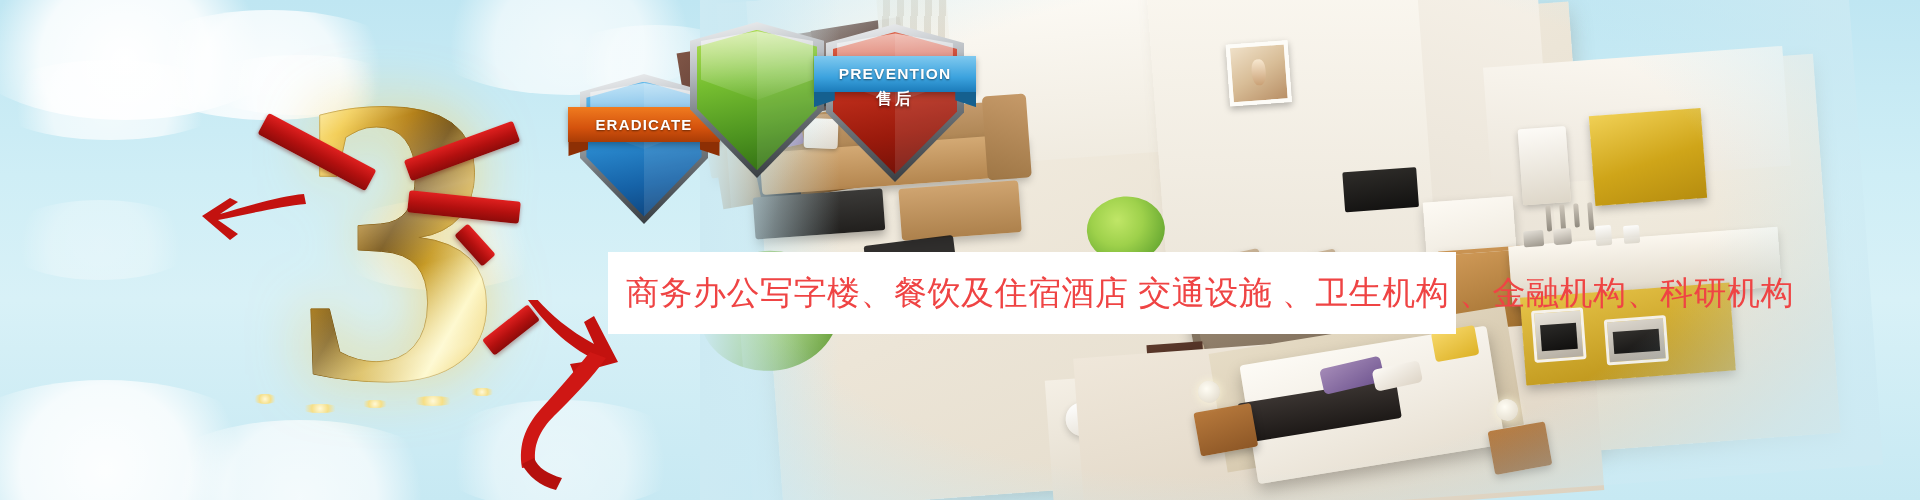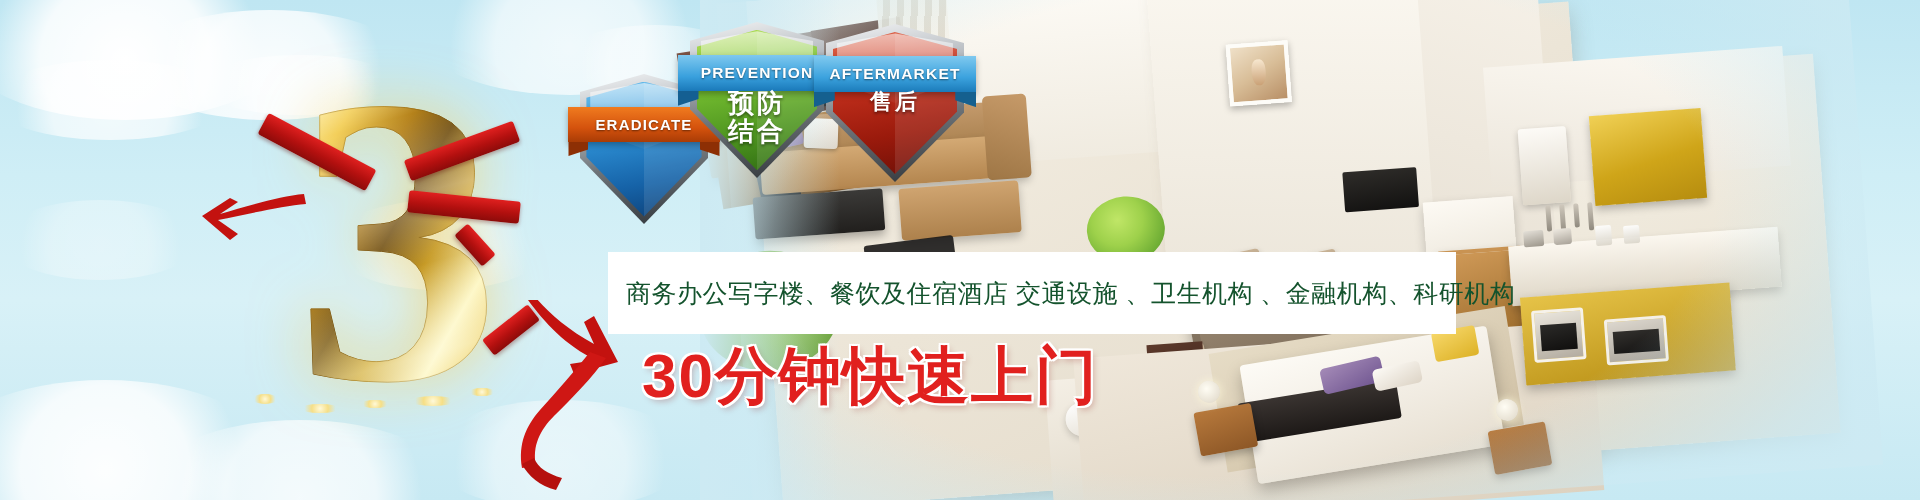--- a/index.html
+++ b/index.html
@@ -260,23 +260,23 @@
     position:absolute;
     left:608px; top:252px;
     width:848px; height:82px;
     background:#ffffff;
     display:flex; flex-direction:column;
     justify-content:center;
     padding:0 18px;
   }
   .info-line {
     font-family:"Liberation Sans", sans-serif;
-    font-size:25px;
+    font-size:33px;
     line-height:40px;
-    color:#14532d;
+    color:#ef4444;
     letter-spacing:.5px;
     white-space:nowrap;
   }
 
   
   #headline {
     position:absolute;
     left:642px; top:345px;
     font-family:"Liberation Sans", sans-serif;
     font-weight:bold;
@@ -349,21 +349,21 @@
   #shield-prevention .banner::before{ background:#145f92; }
   #shield-prevention .banner::after { background:#145f92; }
   #shield-prevention .shield-cn { top:43%; font-size:26px; }
 
   
   #shield-aftermarket { left:826px; top:24px; width:138px; height:158px; z-index:8; }
   #shield-aftermarket .shield-face { background:linear-gradient(170deg,#e06a4e 0%,#c3301d 34%,#9a1a0c 70%,#6d0f06 100%); }
   #shield-aftermarket .banner { top:20%; background:linear-gradient(180deg,#7fc9ef,#3ba2de 60%,#1b7bba); font-size:15.5px; }
   #shield-aftermarket .banner::before{ background:#15608f; }
   #shield-aftermarket .banner::after { background:#15608f; }
-  #shield-aftermarket .shield-cn { top:42%; font-size:22px; }
+  #shield-aftermarket .shield-cn { top:42%; font-size:16px; }
 </style>
 </head>
 <body>
 
 <div id="banner">
 
   <div>
     <div class="cloud c1"></div>
     <div class="cloud c2"></div>
     <div class="cloud c3"></div>
@@ -506,46 +506,40 @@
              C98 30 78 12 66 -2 Z" fill="#c3120f"></path>
     <path d="M120 52 C104 72 86 92 70 110 C56 126 48 144 52 168 L66 166
              C62 146 70 130 84 116 C102 98 122 78 136 58 Z" fill="#cf1714"></path>
     <path d="M52 164 C58 176 70 186 86 190 L92 178 C78 174 68 168 64 158 Z" fill="#b5100d"></path>
   </svg>
 
   <div id="info-panel">
     <div class="info-line">商务办公写字楼、餐饮及住宿酒店 交通设施 、卫生机构 、金融机构、科研机构</div>
   </div>
 
-  <div id="headline">30分钟快速上门</div>
 
   <div class="shield" id="shield-eradicate">
     <div class="shield-body shield-rim"></div>
     <div class="shield-body shield-face"></div>
     <div class="shield-split"></div>
     <div class="shield-gloss"></div>
     <div class="banner">ERADICATE</div>
   </div>
 
   <div class="shield" id="shield-prevention">
     <div class="shield-body shield-rim"></div>
     <div class="shield-body shield-face"></div>
     <div class="shield-split"></div>
     <div class="shield-gloss"></div>
-    <div class="banner">PREVENTION</div>
-    <div class="shield-cn">
-      <div>预防</div>
-      <div>结合</div>
-    </div>
   </div>
 
   <div class="shield" id="shield-aftermarket">
     <div class="shield-body shield-rim"></div>
     <div class="shield-body shield-face"></div>
     <div class="shield-split"></div>
     <div class="shield-gloss"></div>
-    <div class="banner">AFTERMARKET</div>
+    <div class="banner">PREVENTION</div>
     <div class="shield-cn">
       <div>售后</div>
     </div>
   </div>
 
 </div>
 
 </body></html>

